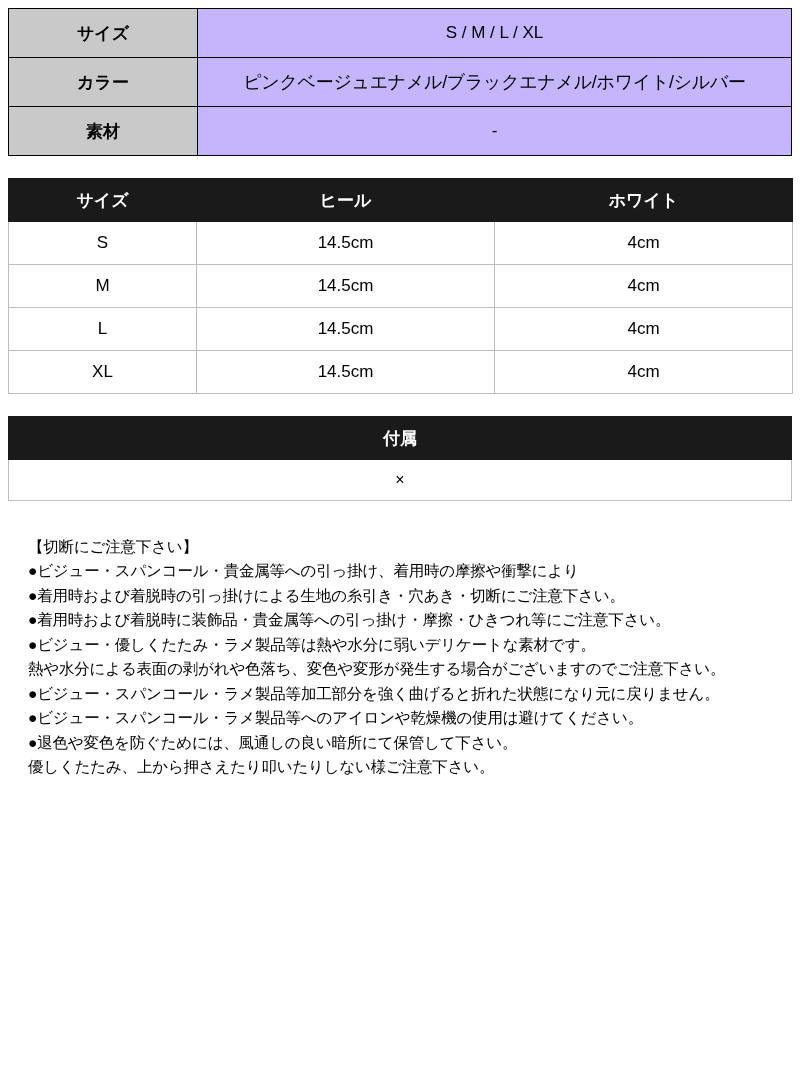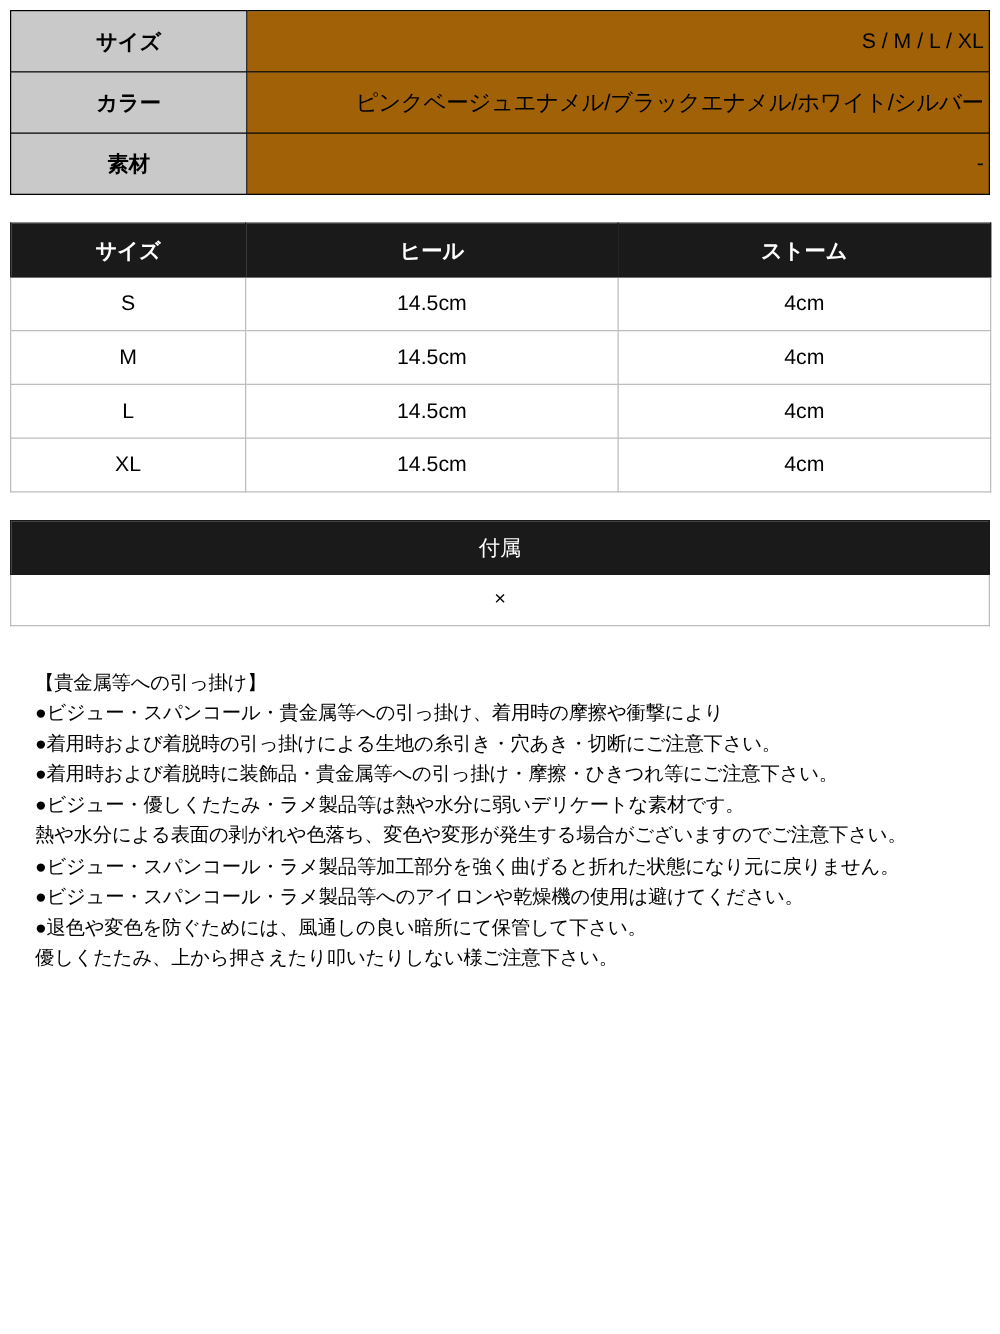--- a/index.html
+++ b/index.html
@@ -37,22 +37,21 @@
     vertical-align: middle;
     padding: 2px 4px;
   }
   .spec-table .label-cell {
     width: 180px;
     background: #c9c9c9;
     font-weight: bold;
     color: #000;
   }
   .spec-table .value-cell {
-    background: #a16207;
-    text-align: right;
+    background: #c4b5fd;
   }
   .spec-table .value-cell.small {
     font-size: 18px;
     letter-spacing: -0.3px;
   }
 
   
   .meas-table {
     width: 784px;
     margin: 22px 8px 0 8px;
@@ -80,21 +79,21 @@
 
   
   .acc-table {
     width: 784px;
     margin: 22px 8px 0 8px;
   }
   .acc-table th {
     background: #1a1a1a;
     color: #ffffff;
     font-size: 17px;
-    font-weight: normal;
+    font-weight: bold;
     height: 40px;
     border: 1px solid #1a1a1a;
     vertical-align: middle;
   }
   .acc-table td {
     border: 1px solid #bdbdbd;
     height: 38px;
     font-size: 16px;
     text-align: center;
     vertical-align: middle;
@@ -138,21 +137,21 @@
   <table class="meas-table">
     <colgroup>
       <col class="c1">
         <col class="c2">
         <col class="c3">
     </colgroup>
     <thead>
       <tr>
         <th>サイズ</th>
         <th>ヒール</th>
-        <th>ストーム</th>
+        <th>ホワイト</th>
       </tr>
     </thead>
     <tbody>
       <tr>
         <td>S</td>
         <td>14.5cm</td>
         <td>4cm</td>
       </tr>
       <tr>
         <td>M</td>
@@ -179,21 +178,21 @@
       </tr>
     </thead>
     <tbody>
       <tr>
         <td>×</td>
       </tr>
     </tbody>
   </table>
 
   <div class="notes">
-    <div class="note-line">【貴金属等への引っ掛け】</div>
+    <div class="note-line">【切断にご注意下さい】</div>
     <div class="note-line">●ビジュー・スパンコール・貴金属等への引っ掛け、着用時の摩擦や衝撃により</div>
     <div class="note-line">●着用時および着脱時の引っ掛けによる生地の糸引き・穴あき・切断にご注意下さい。</div>
     <div class="note-line">●着用時および着脱時に装飾品・貴金属等への引っ掛け・摩擦・ひきつれ等にご注意下さい。</div>
     <div class="note-line">●ビジュー・優しくたたみ・ラメ製品等は熱や水分に弱いデリケートな素材です。</div>
     <div class="note-line">熱や水分による表面の剥がれや色落ち、変色や変形が発生する場合がございますのでご注意下さい。</div>
     <div class="note-line">●ビジュー・スパンコール・ラメ製品等加工部分を強く曲げると折れた状態になり元に戻りません。</div>
     <div class="note-line">●ビジュー・スパンコール・ラメ製品等へのアイロンや乾燥機の使用は避けてください。</div>
     <div class="note-line">●退色や変色を防ぐためには、風通しの良い暗所にて保管して下さい。</div>
     <div class="note-line">優しくたたみ、上から押さえたり叩いたりしない様ご注意下さい。</div>
   </div>

